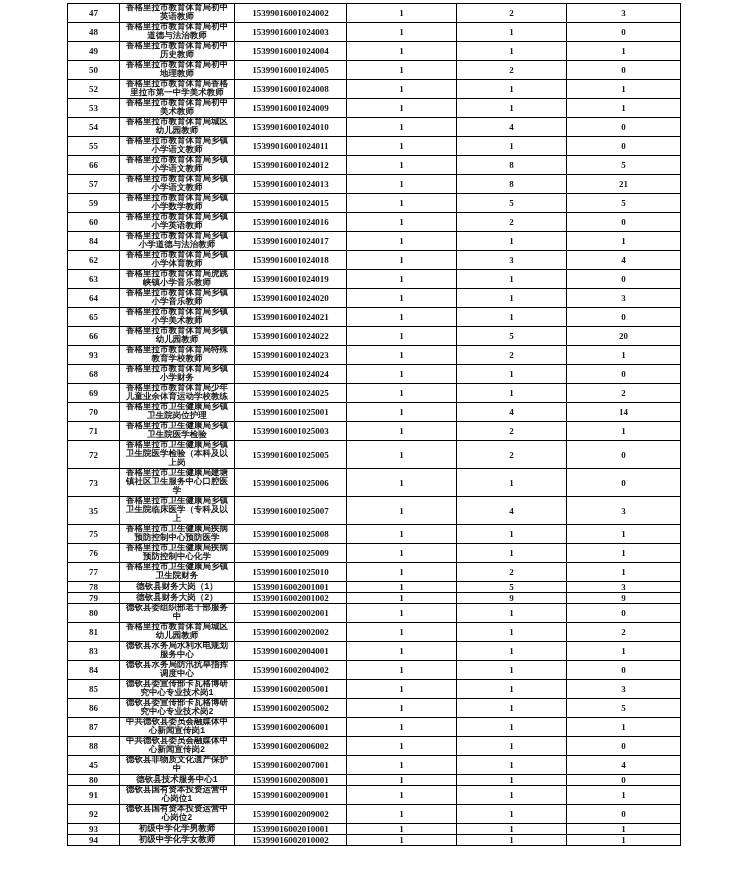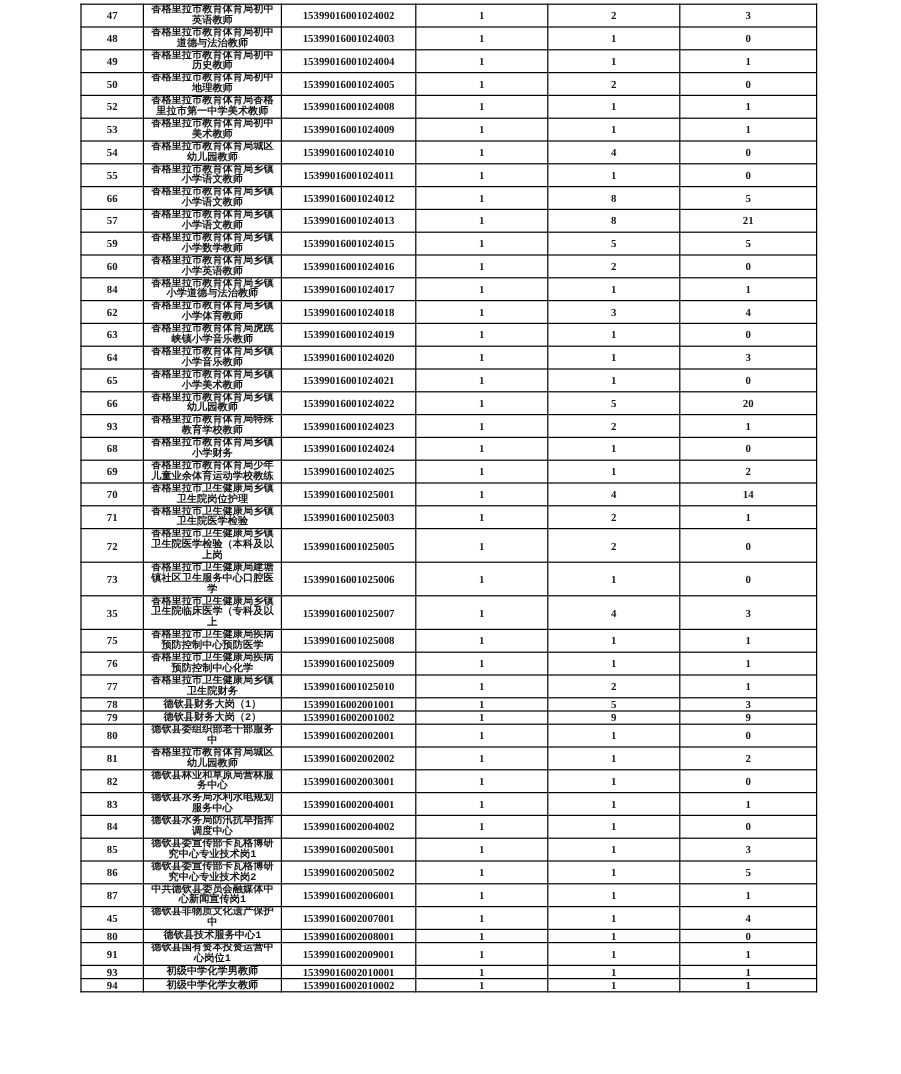--- a/index.html
+++ b/index.html
@@ -305,28 +305,20 @@
         </tr>
         <tr class="lines-2">
           <td>81</td>
           <td class="name-cell">香格里拉市教育体育局城区幼儿园教师</td>
           <td>15399016002002002</td>
           <td>1</td>
           <td>1</td>
           <td>2</td>
         </tr>
         <tr class="lines-2">
-          <td>82</td>
-          <td class="name-cell">德钦县林业和草原局营林服务中心</td>
-          <td>15399016002003001</td>
-          <td>1</td>
-          <td>1</td>
-          <td>0</td>
-        </tr>
-        <tr class="lines-2">
           <td>83</td>
           <td class="name-cell">德钦县水务局水利水电规划服务中心</td>
           <td>15399016002004001</td>
           <td>1</td>
           <td>1</td>
           <td>1</td>
         </tr>
         <tr class="lines-2">
           <td>84</td>
           <td class="name-cell">德钦县水务局防汛抗旱指挥调度中心</td>
@@ -352,20 +344,28 @@
           <td>5</td>
         </tr>
         <tr class="lines-2">
           <td>87</td>
           <td class="name-cell">中共德钦县委员会融媒体中心新闻宣传岗1</td>
           <td>15399016002006001</td>
           <td>1</td>
           <td>1</td>
           <td>1</td>
         </tr>
+        <tr class="lines-2">
+          <td>88</td>
+          <td class="name-cell">中共德钦县委员会融媒体中心新闻宣传岗2</td>
+          <td>15399016002006002</td>
+          <td>1</td>
+          <td>1</td>
+          <td>0</td>
+        </tr>
         <tr class="lines-1">
           <td>45</td>
           <td class="name-cell">德钦县非物质文化遗产保护中</td>
           <td>15399016002007001</td>
           <td>1</td>
           <td>1</td>
           <td>4</td>
         </tr>
         <tr class="lines-1">
           <td>80</td>
@@ -375,20 +375,28 @@
           <td>1</td>
           <td>0</td>
         </tr>
         <tr class="lines-2">
           <td>91</td>
           <td class="name-cell">德钦县国有资本投资运营中心岗位1</td>
           <td>15399016002009001</td>
           <td>1</td>
           <td>1</td>
           <td>1</td>
+        </tr>
+        <tr class="lines-2">
+          <td>92</td>
+          <td class="name-cell">德钦县国有资本投资运营中心岗位2</td>
+          <td>15399016002009002</td>
+          <td>1</td>
+          <td>1</td>
+          <td>0</td>
         </tr>
         <tr class="lines-1">
           <td>93</td>
           <td class="name-cell">初级中学化学男教师</td>
           <td>15399016002010001</td>
           <td>1</td>
           <td>1</td>
           <td>1</td>
         </tr>
         <tr class="lines-1">

